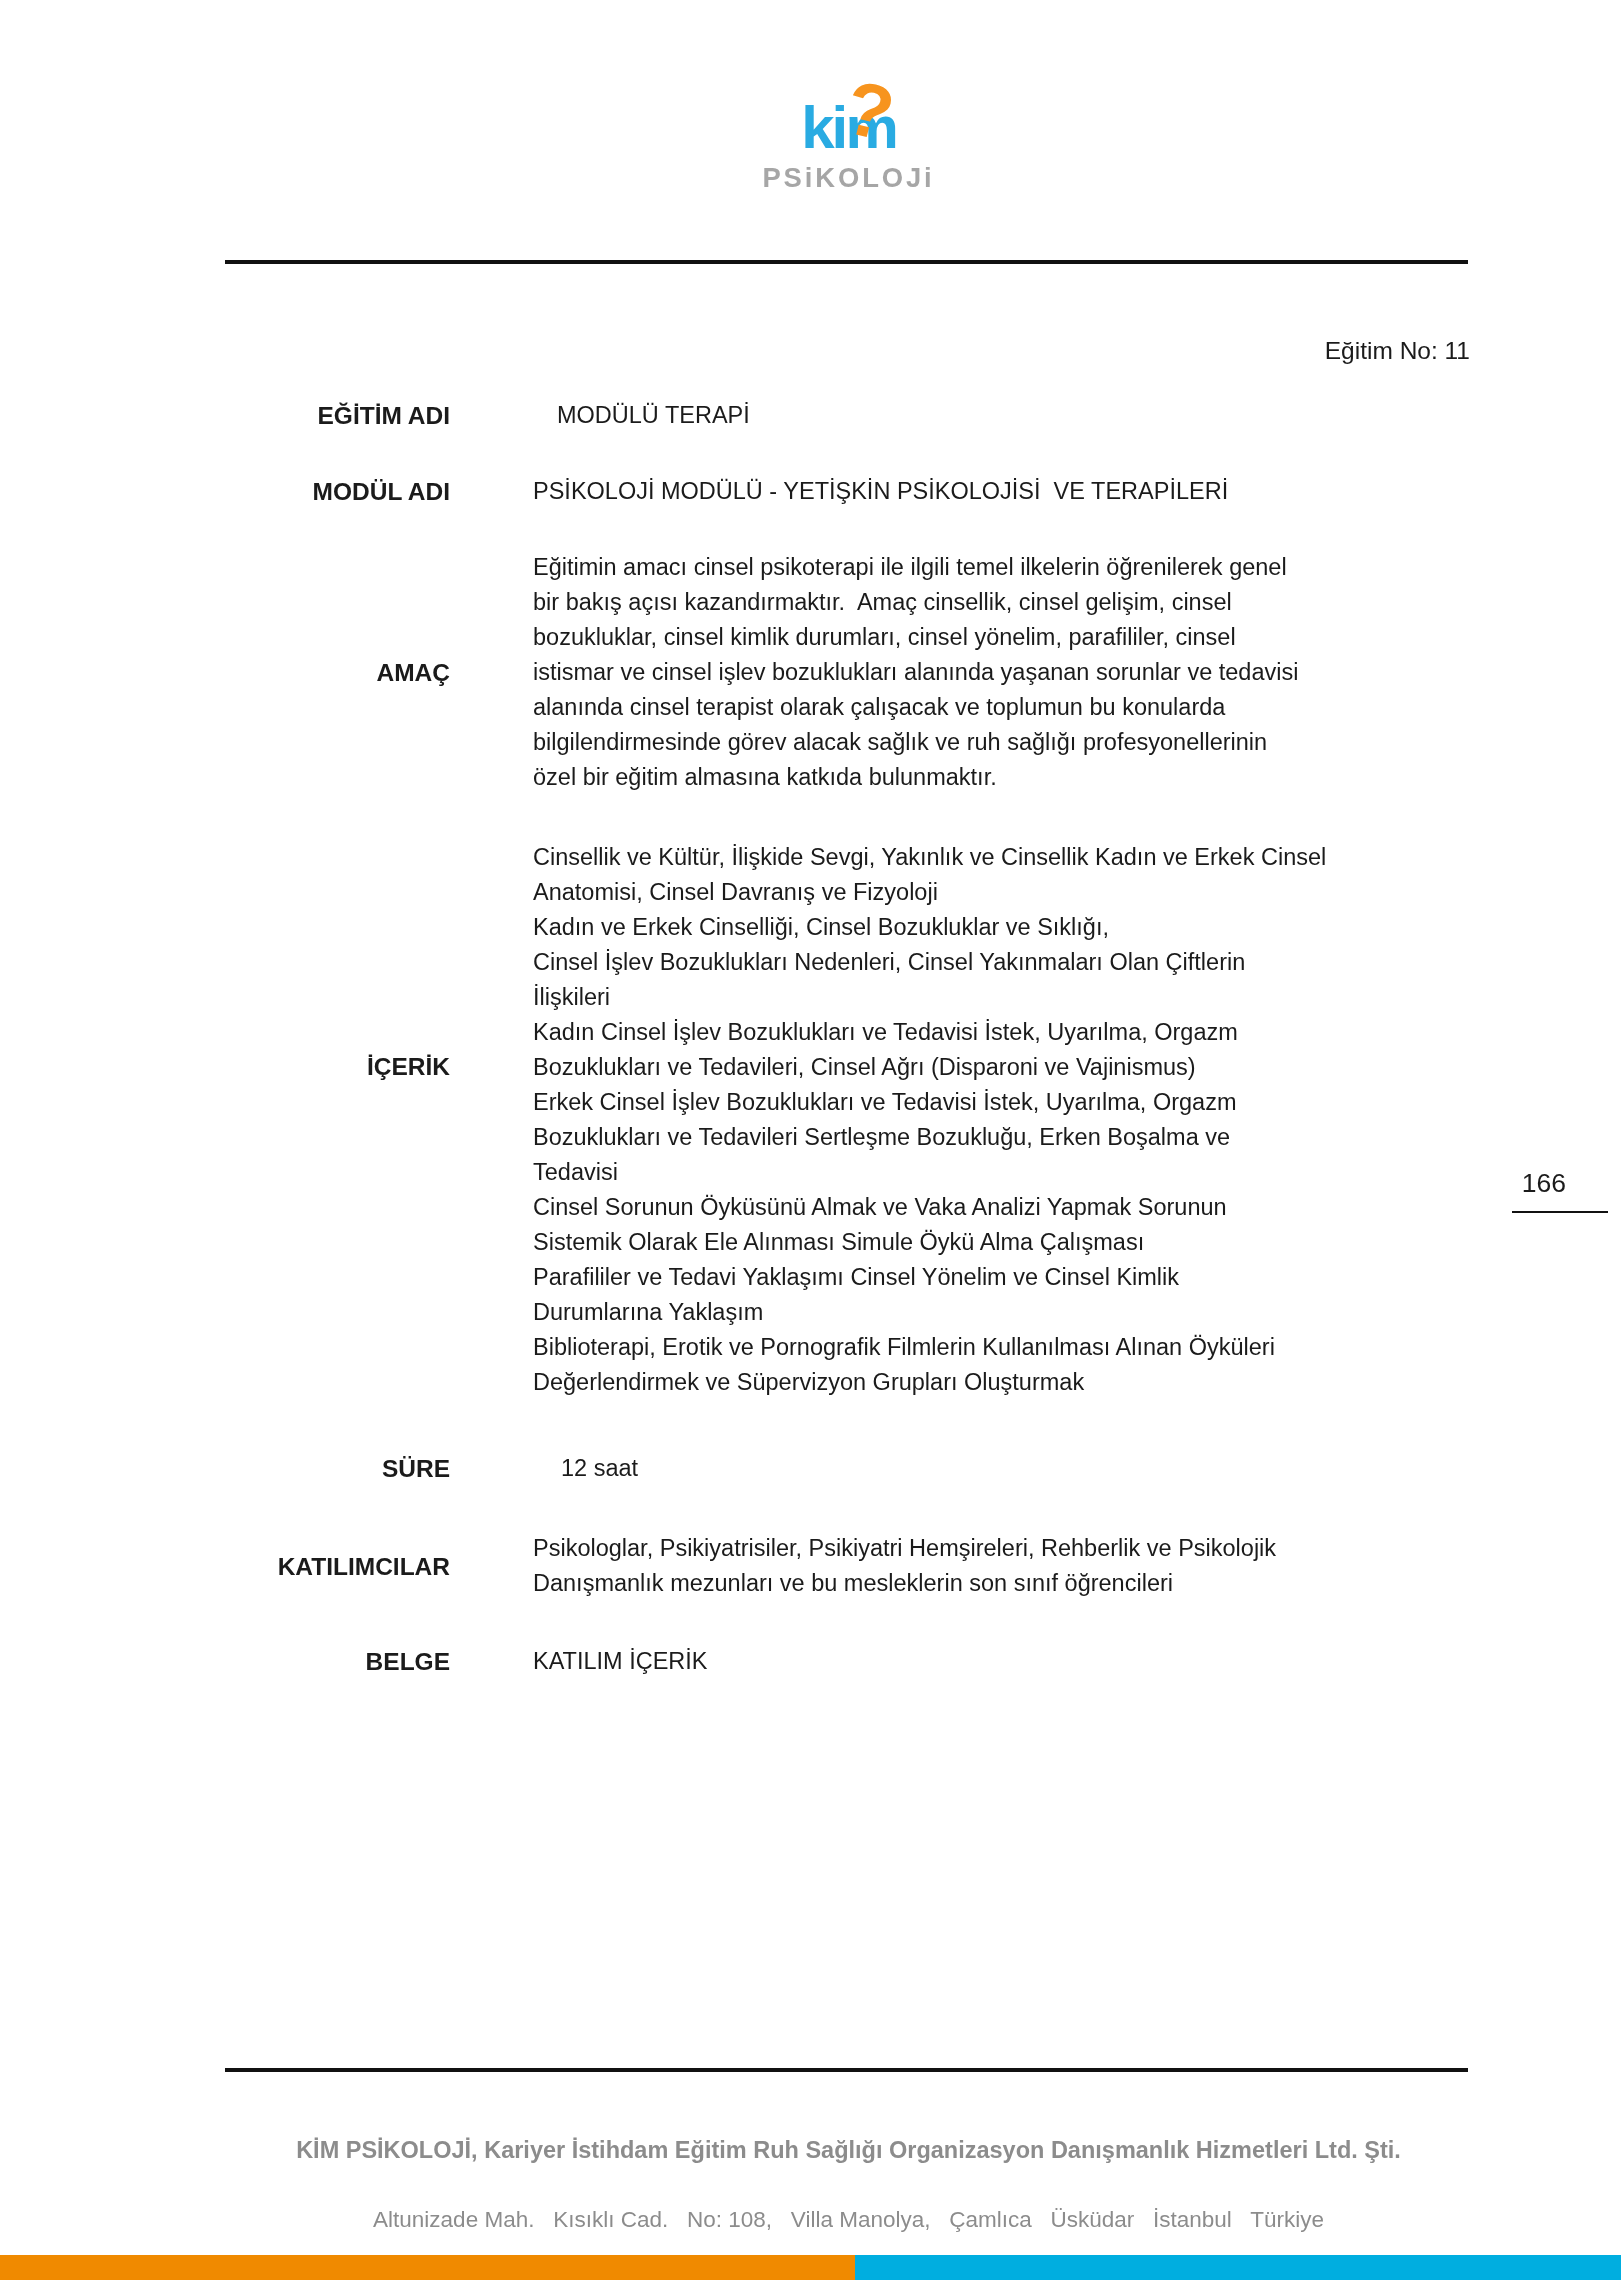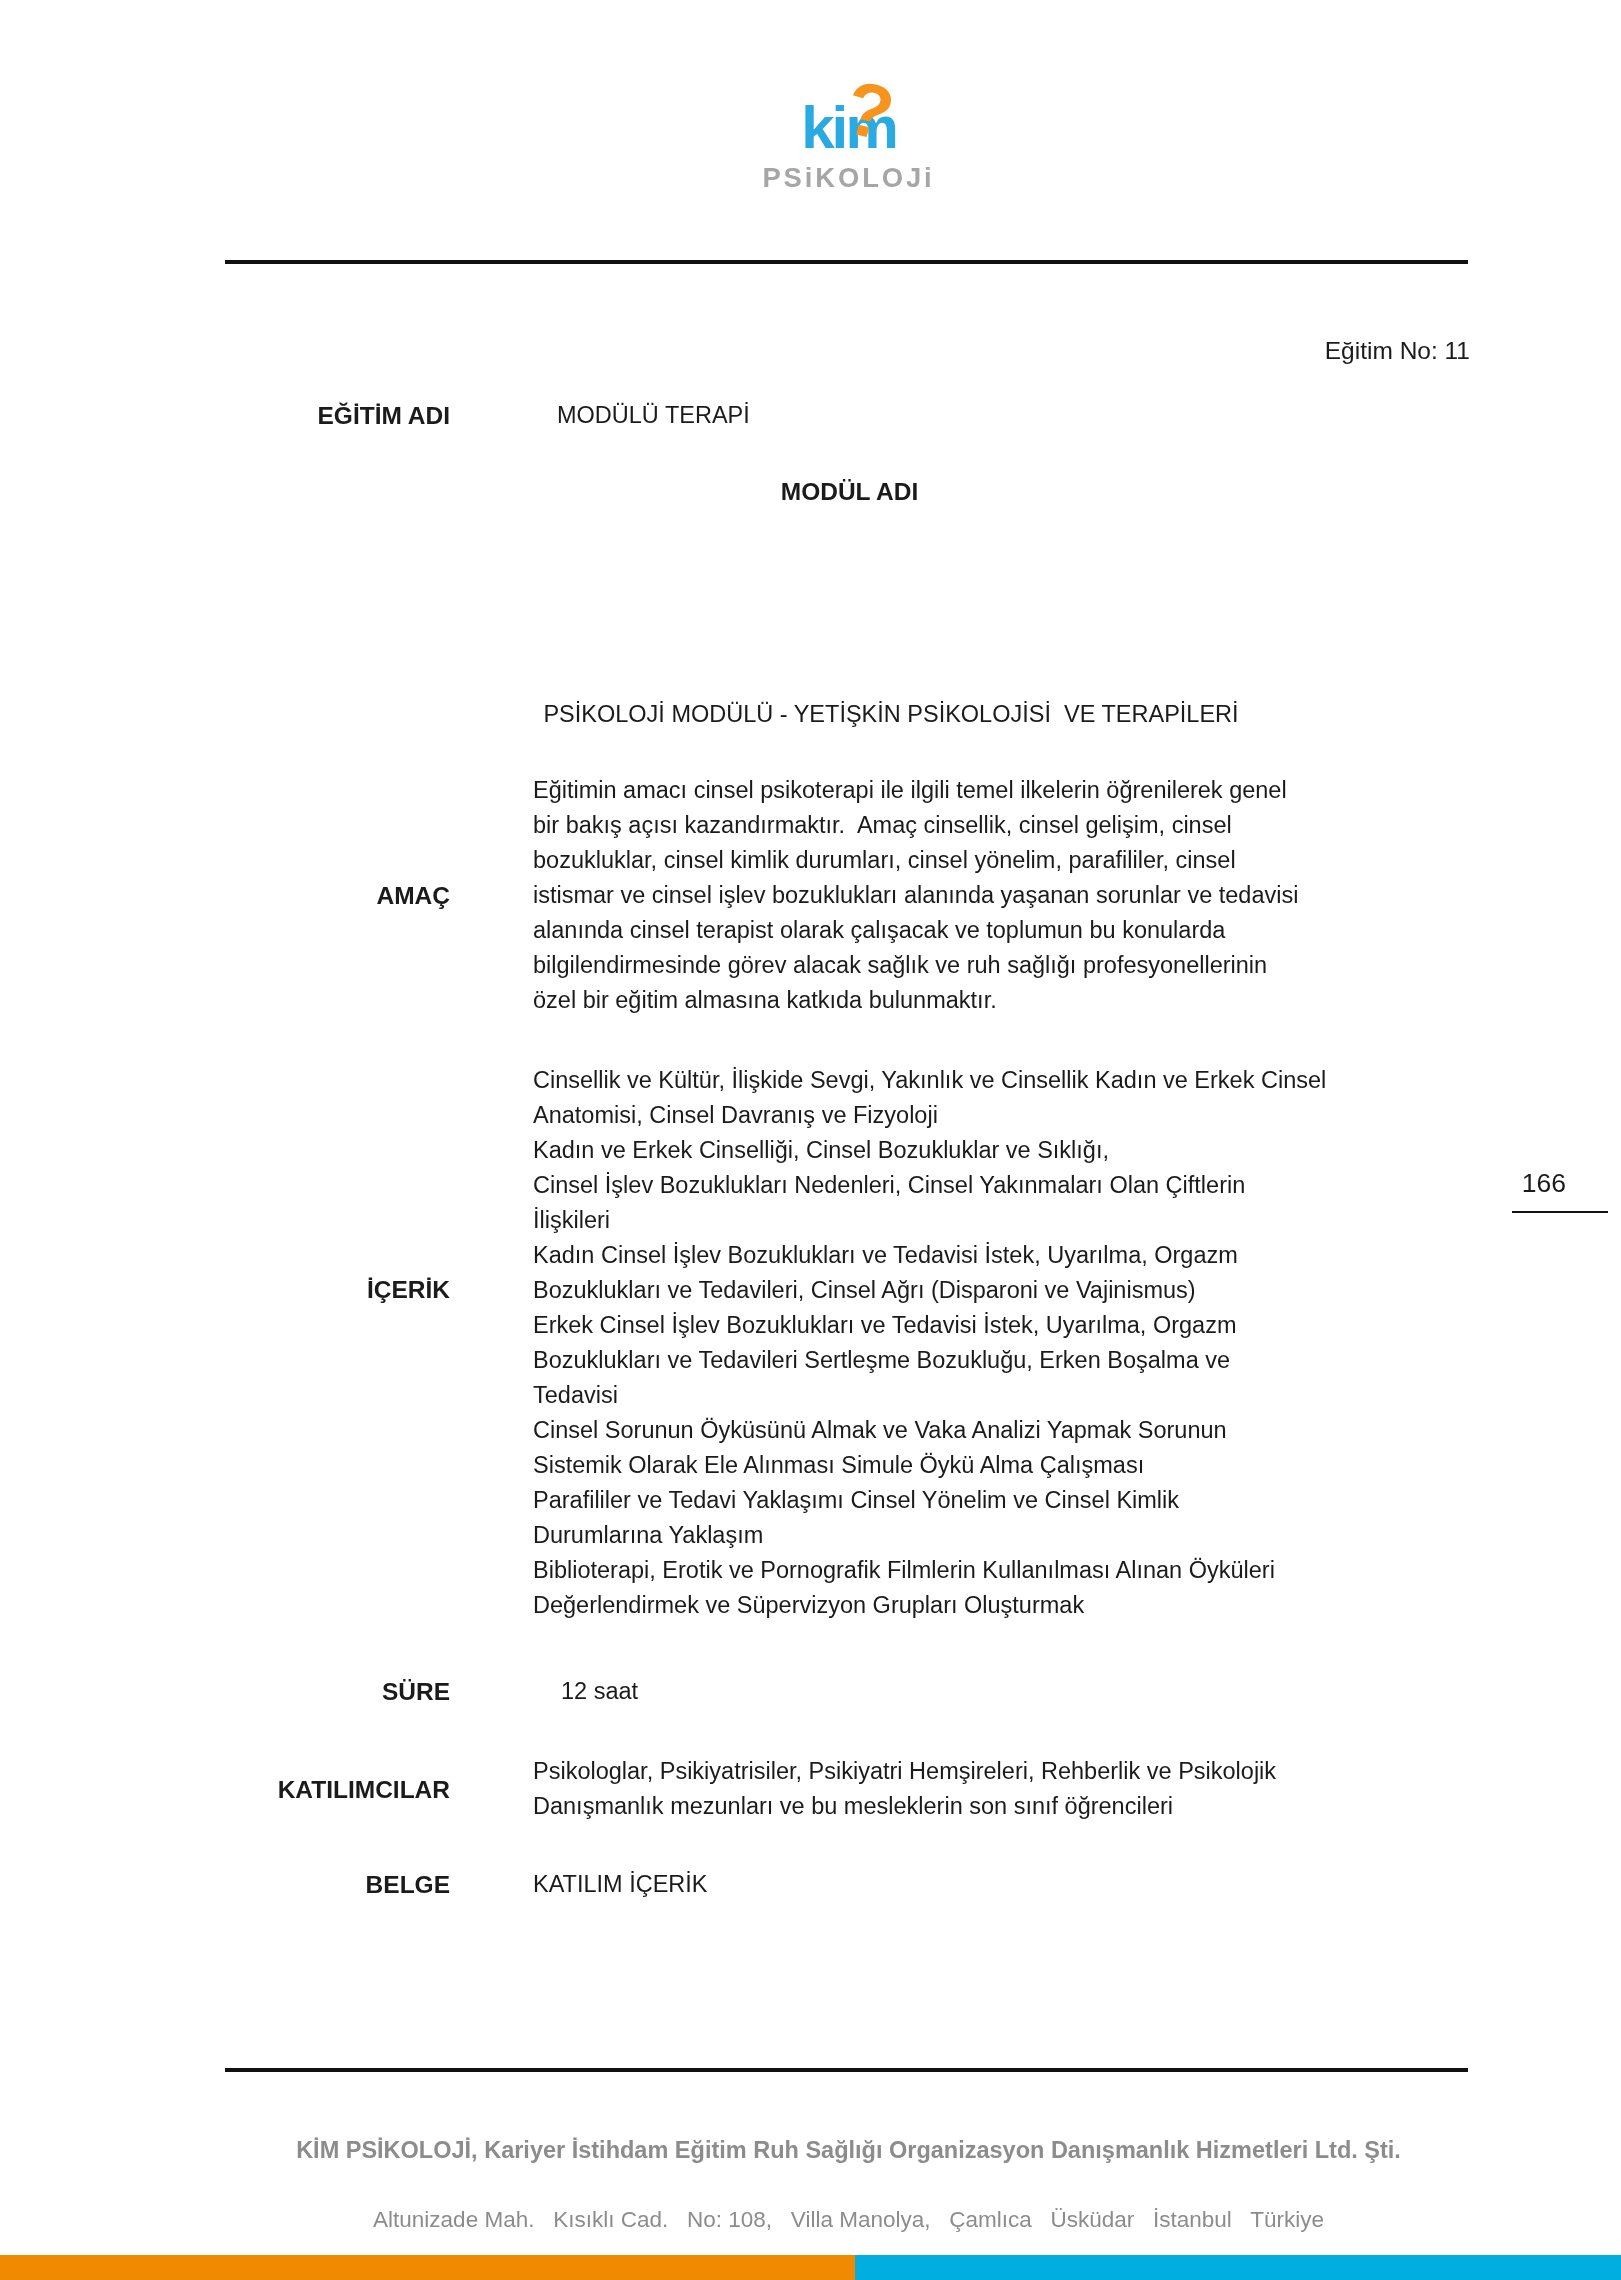--- a/index.html
+++ b/index.html
@@ -38,21 +38,21 @@
   
   .egitim-no {
     position:absolute; top:337px; left:227px; width:1243px;
     text-align:right; font-size:24.5px;
   }
 
   
   .content { position:absolute; top:398px; left:227px; width:1245px; }
   .row { display:flex; align-items:center; }
   .row-egitim-adi   { margin-bottom:41px;gap:24px; }
-  .row-modul-adi    { margin-bottom:41px;flex-direction:column; }
+  .row-modul-adi    { margin-bottom:41px; }
   .row-amac         { margin-bottom:45px; }
   .row-icerik       { margin-bottom:51px; }
   .row-sure         { margin-bottom:45px;gap:28px; }
   .row-katilimcilar { margin-bottom:43px; }
   .label {
     flex:0 0 223px; text-align:right;
     font-weight:bold; font-size:24.5px; line-height:35px;
     white-space:pre-line;
   }
   .row-icerik .label { position:relative; top:-54px; }

